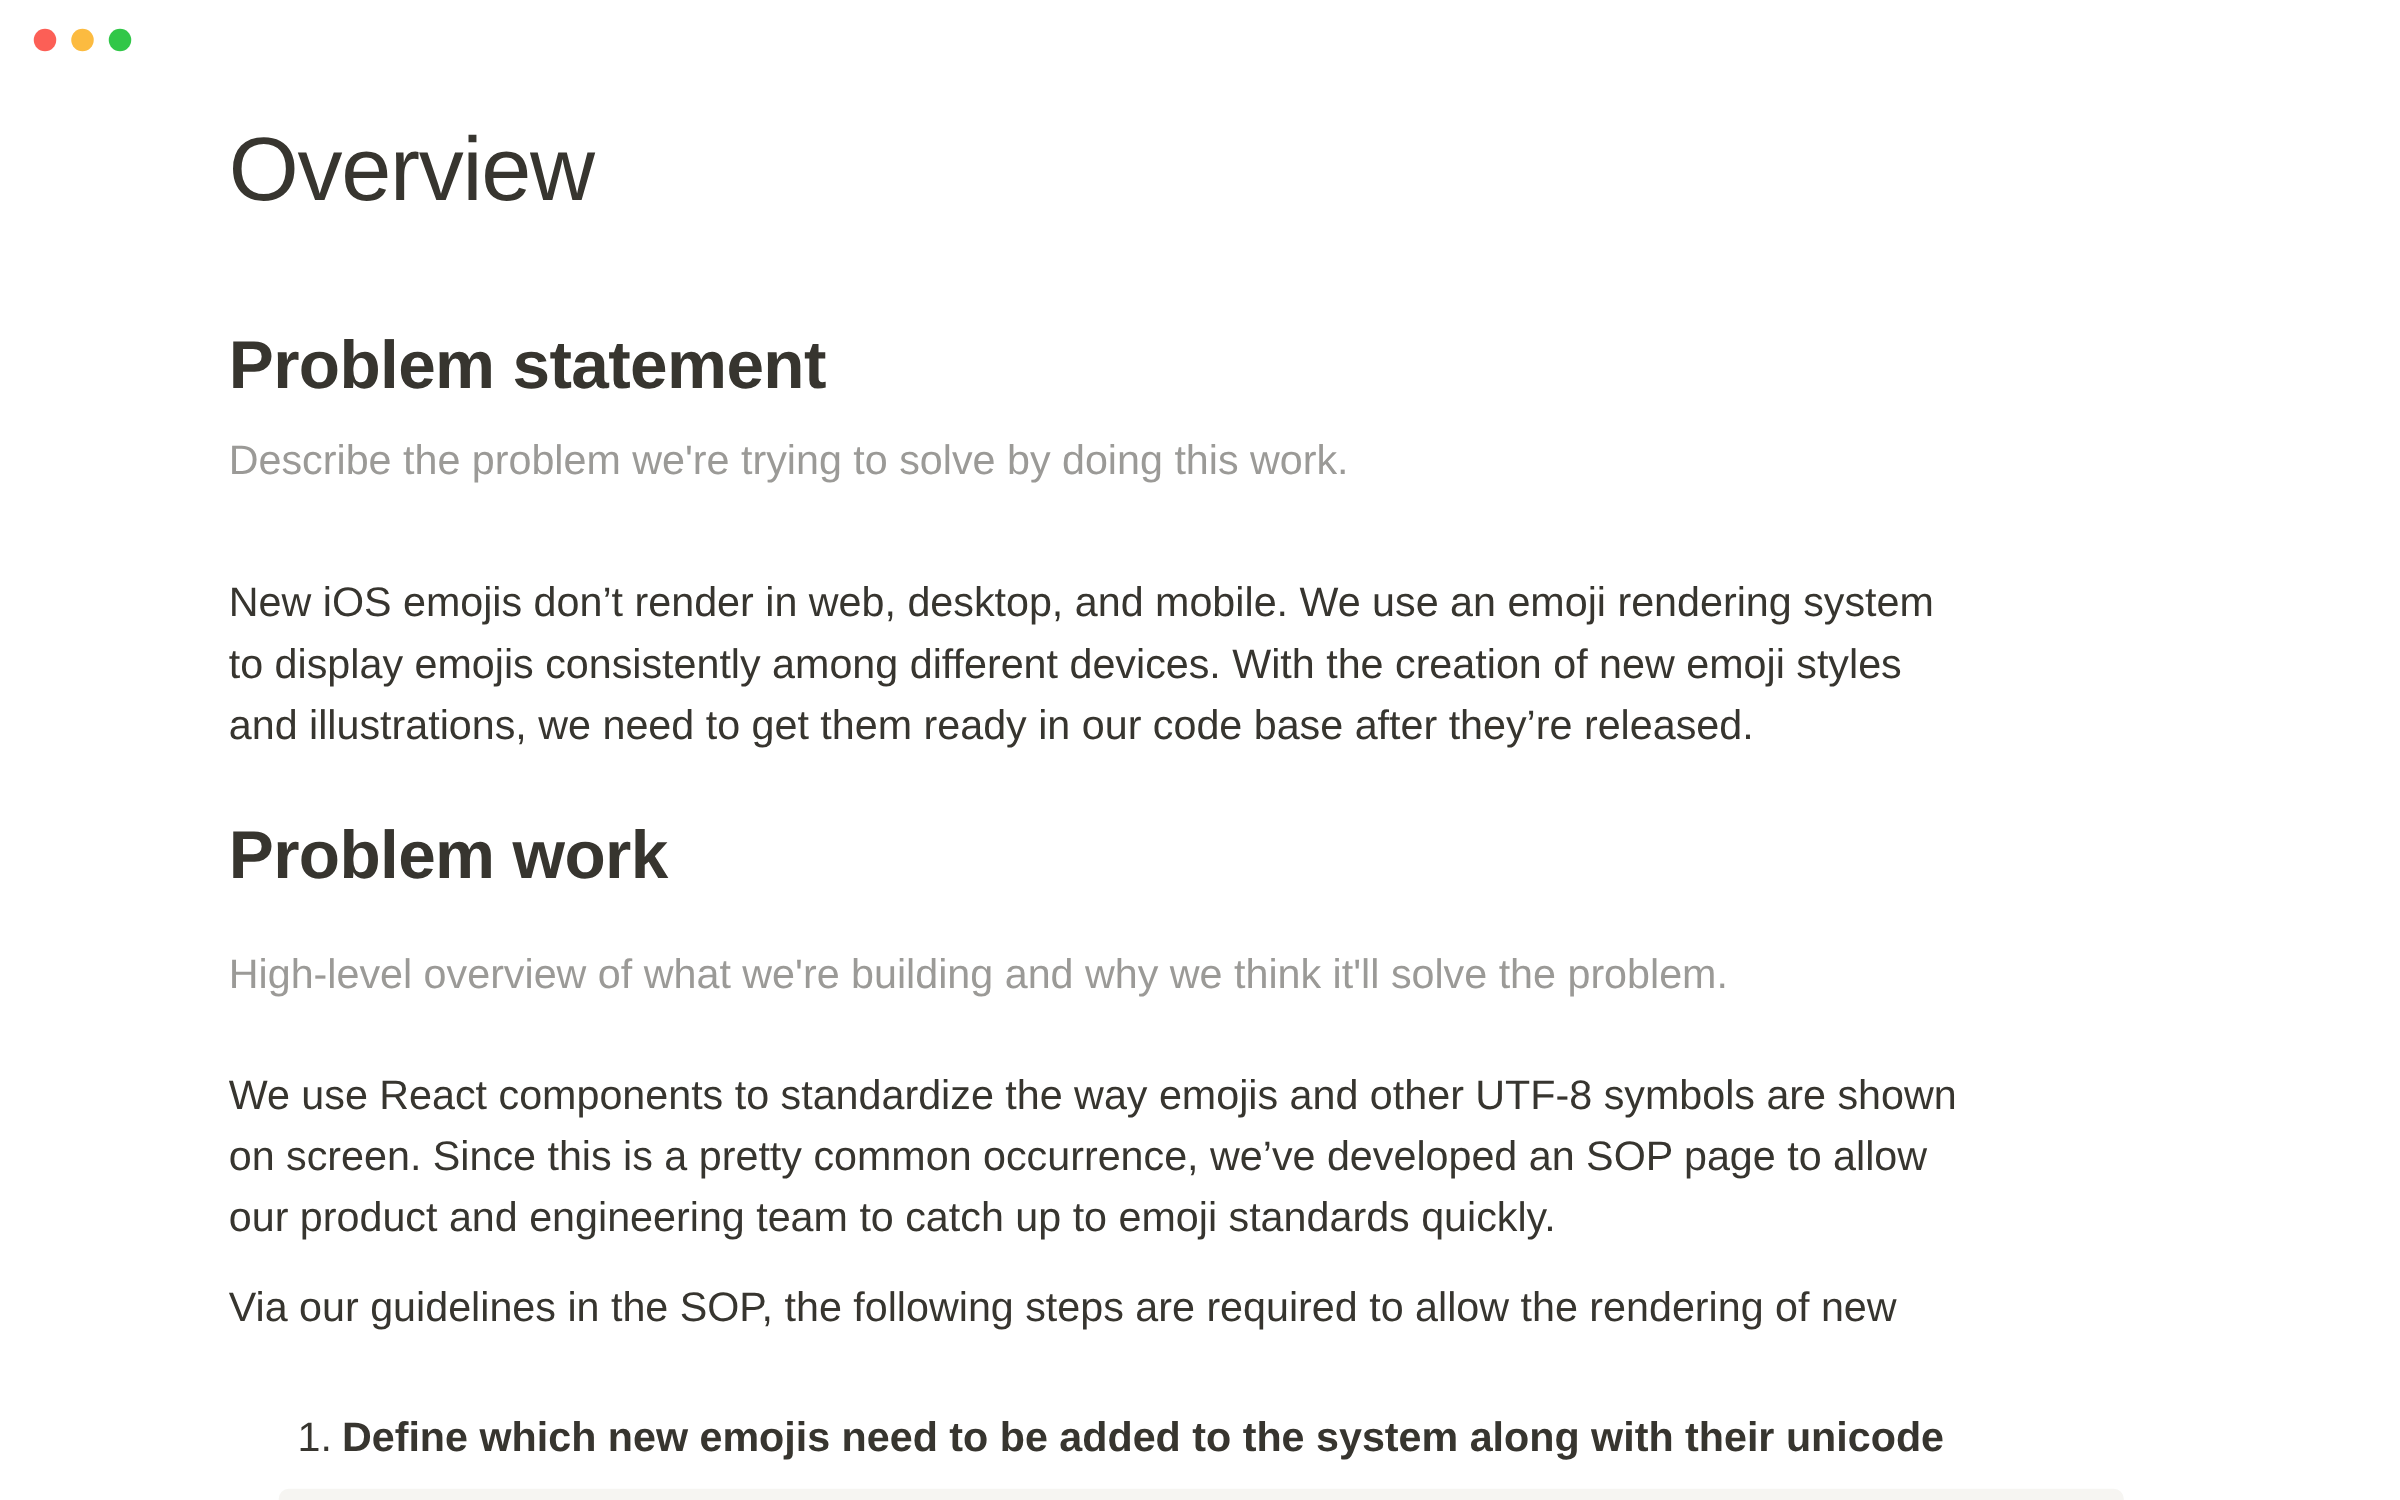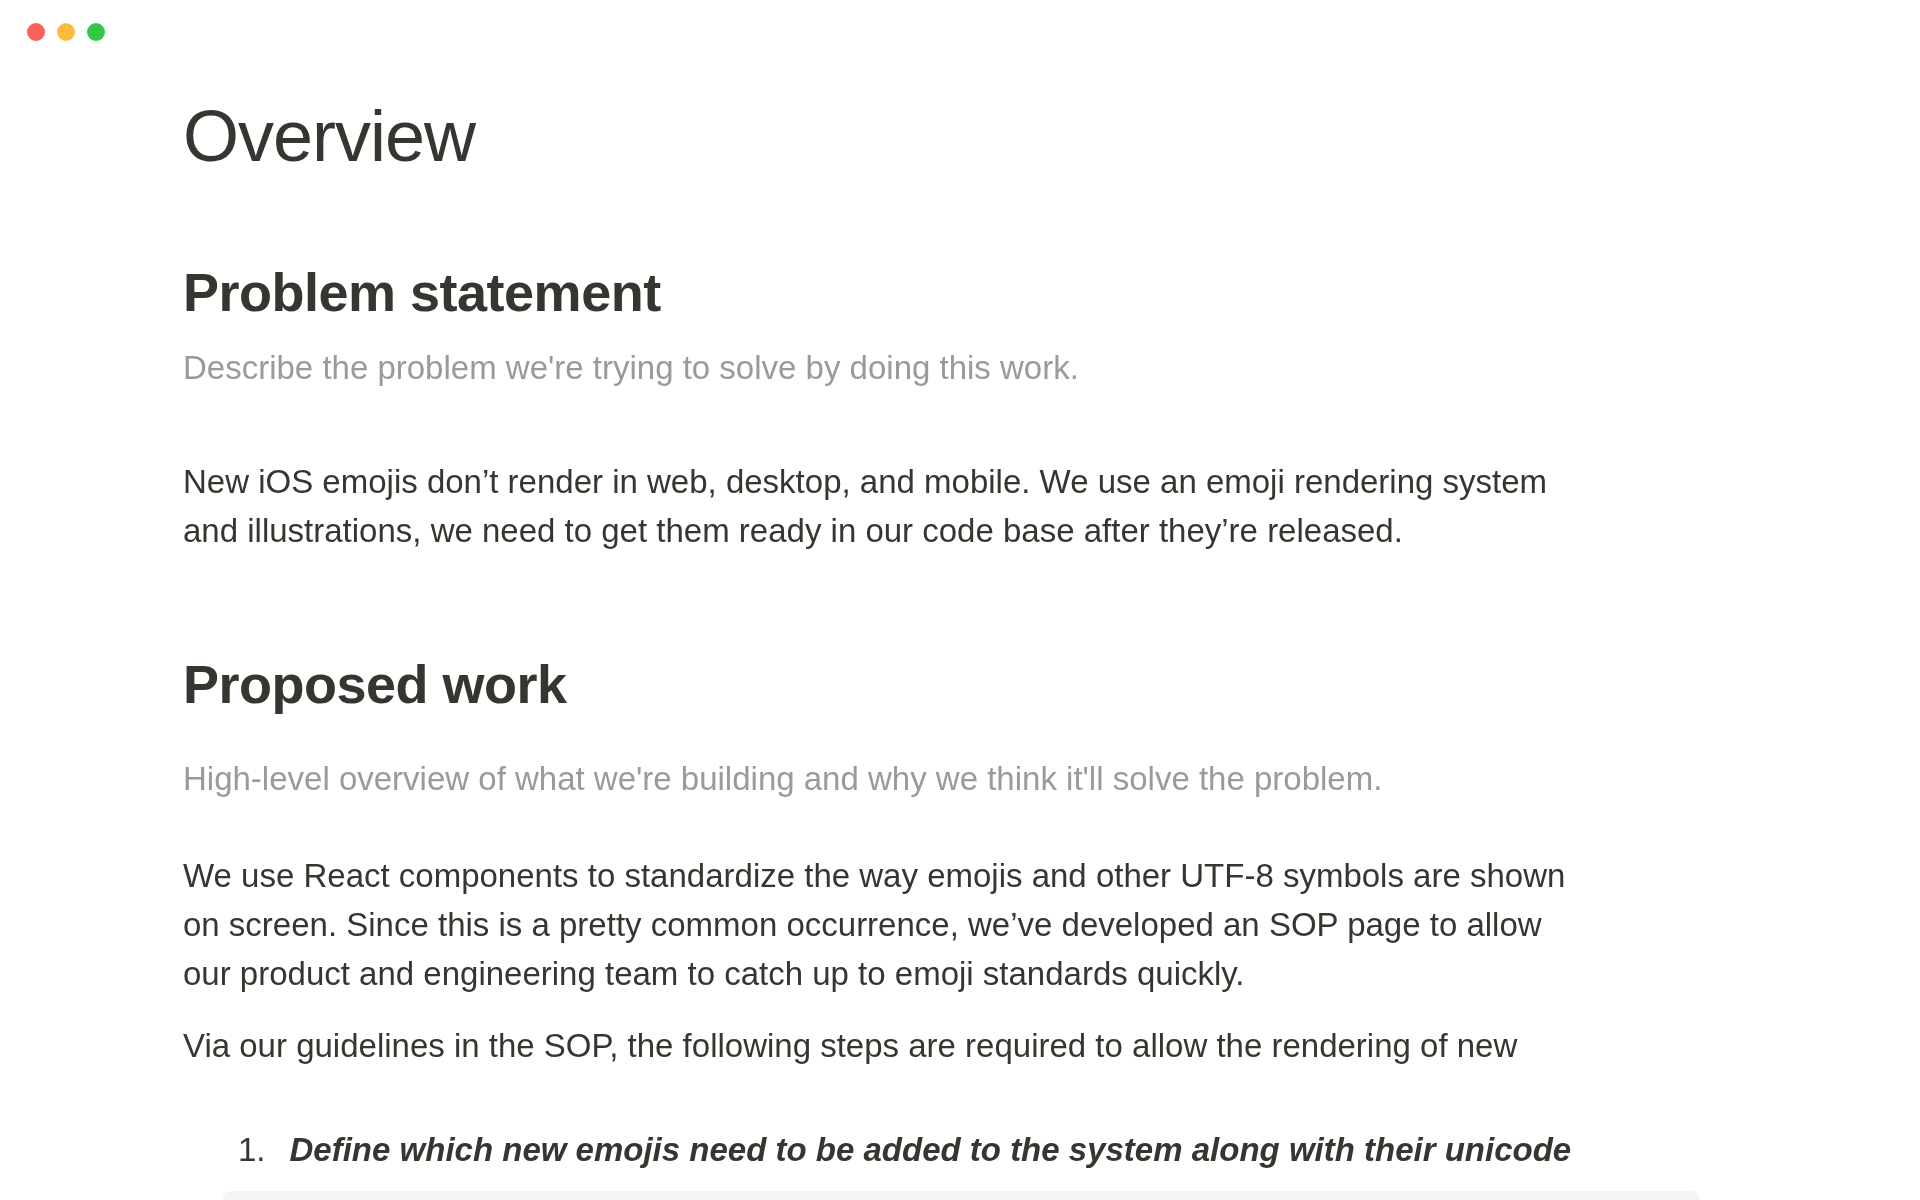--- a/index.html
+++ b/index.html
@@ -48,21 +48,21 @@
     font-size:33px;line-height:49px;white-space:nowrap;margin-top:24px;
   }
   .para-1{top:433px;}
   .para-2{top:827px;}
   .para-3{top:997px;}
   .list-item{
     position:absolute;left:238px;top:1125px;
     font-size:33px;line-height:49px;white-space:nowrap;
   }
   .list-marker{font-weight:400;}
-  .list-text{font-weight:700;margin-left:24px;font-style:italic;}
+  .list-text{font-weight:700;margin-left:8px;}
   .code-block-top{
     position:absolute;left:223px;top:1191px;
     width:1476px;height:14px;
     background:var(--codebg);
     border-radius:8px 8px 0 0;
   }
 </style>
 </head>
 <body>
 
@@ -73,24 +73,25 @@
 </div>
 
 <main>
 
   <h1 class="page-title">Overview</h1>
 
   <h2 class="h2 h2-1">Problem statement</h2>
   <p class="placeholder sub-1">Describe the problem we're trying to solve by doing this work.</p>
   <div class="para para-1">
       <div>New iOS emojis don’t render in web, desktop, and mobile. We use an emoji rendering system</div>
+      <div>to display emojis consistently among different devices. With the creation of new emoji styles</div>
       <div>and illustrations, we need to get them ready in our code base after they’re released.</div>
     </div>
 
-  <h2 class="h2 h2-2">Proposed work</h2>
+  <h2 class="h2 h2-2">Problem work</h2>
   <p class="placeholder sub-2">High-level overview of what we're building and why we think it'll solve the problem.</p>
   <div class="para para-2">
       <div>We use React components to standardize the way emojis and other UTF-8 symbols are shown</div>
       <div>on screen. Since this is a pretty common occurrence, we’ve developed an SOP page to allow</div>
       <div>our product and engineering team to catch up to emoji standards quickly.</div>
     </div>
   <div class="para para-3">
       <div>Via our guidelines in the SOP, the following steps are required to allow the rendering of new</div>
     </div>
 

